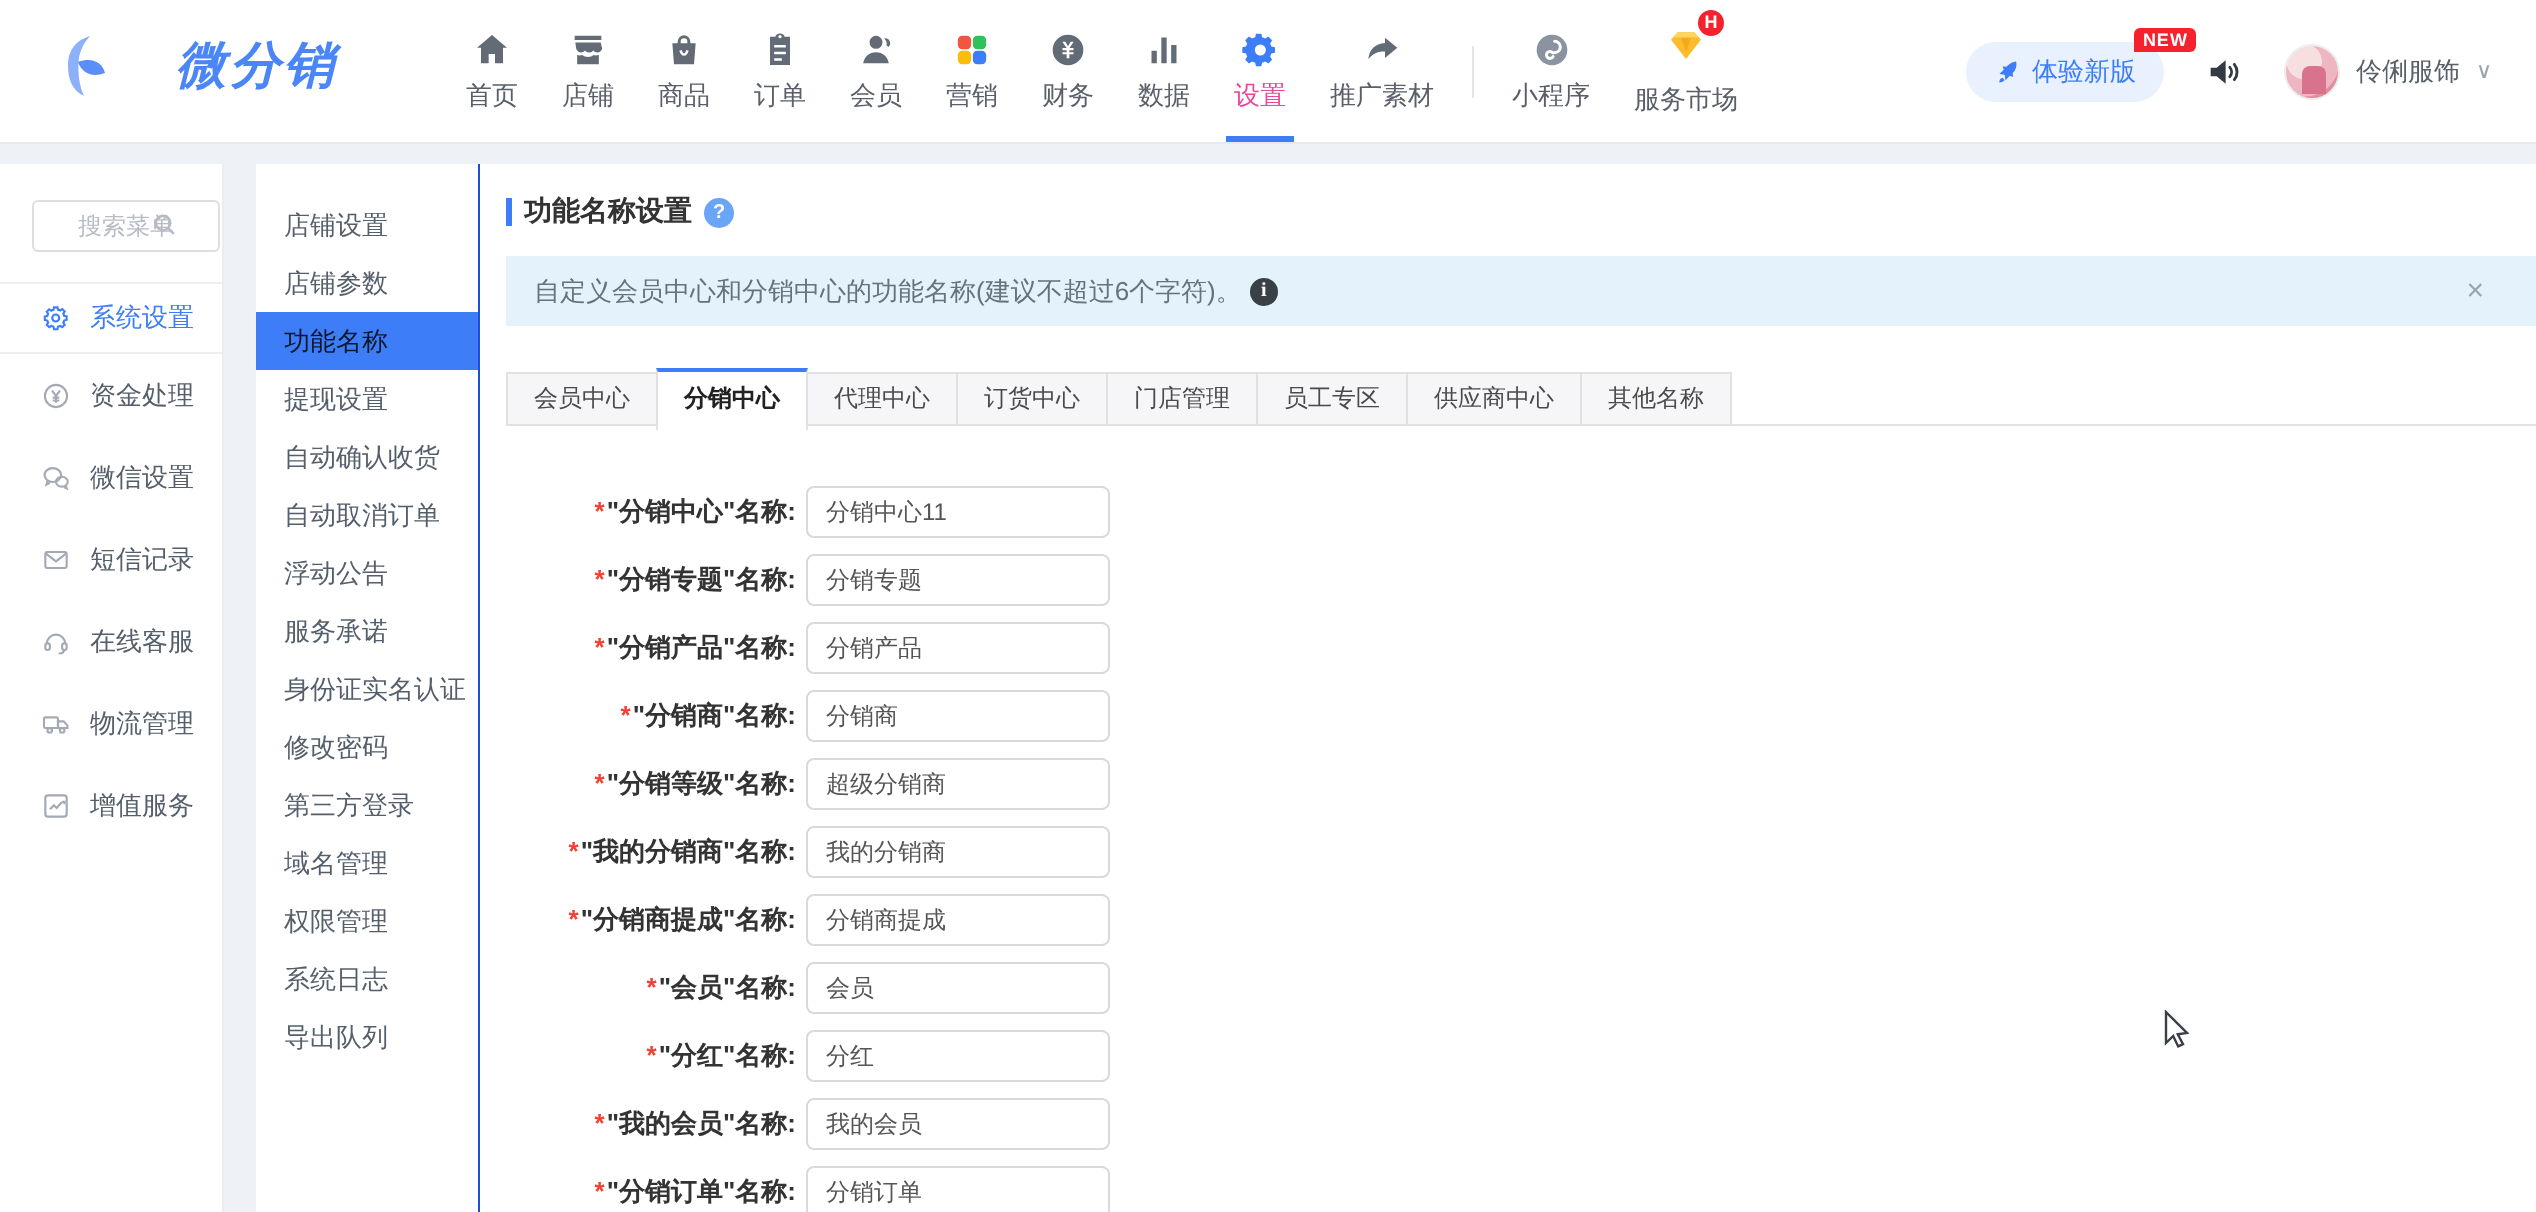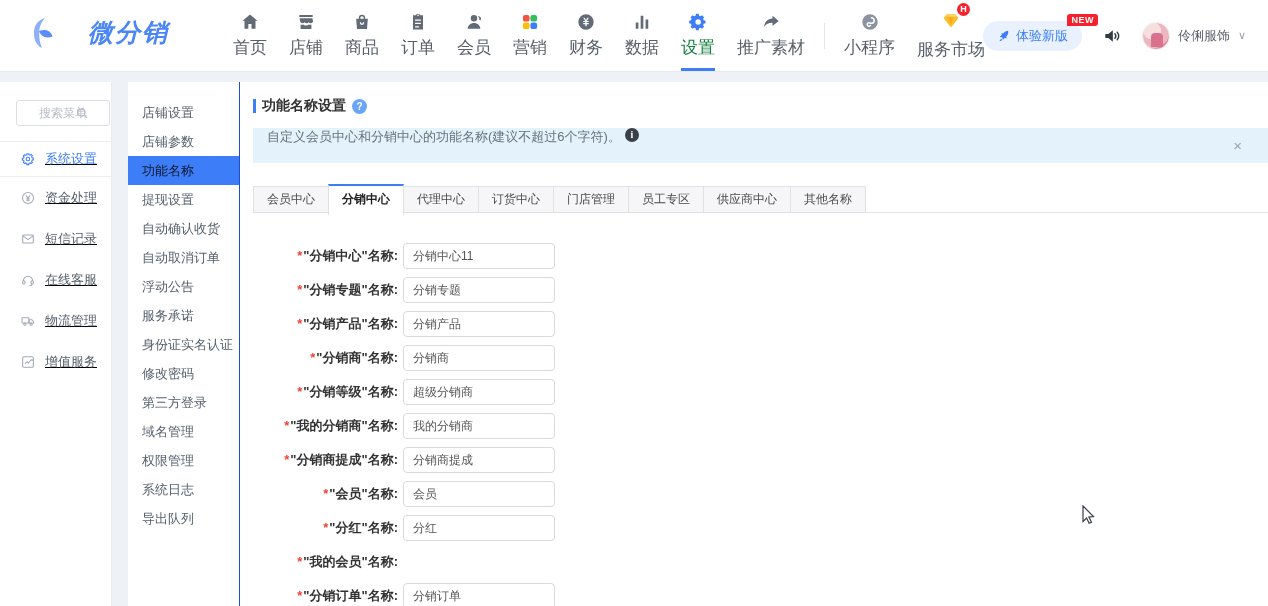--- a/index.html
+++ b/index.html
@@ -7,23 +7,23 @@
     font-family:"Liberation Sans","DejaVu Sans",sans-serif; }
 
   
   .topnav { position:absolute; left:0; top:0; width:1268px; height:72px; background:#fff;
     border-bottom:1px solid #e7e9ec; z-index:5; }
   .logo { position:absolute; left:28px; top:16px; display:flex; align-items:center; gap:6px; }
   .logo-text { font-size:25px; font-weight:bold; font-style:italic; color:#4a86f8; letter-spacing:2px;margin-left:28px; }
   .nav-items { position:absolute; left:222px; top:0; height:71px; display:flex; align-items:center; }
   .nav-item { display:flex; flex-direction:column; align-items:center; gap:4px; padding:0 11px;
     position:relative; height:71px; justify-content:center; cursor:pointer; }
-  .nav-item .nlab { font-size:17px; color:#5a6069; white-space:nowrap; }
+  .nav-item .nlab { font-size:13px; color:#5a6069; white-space:nowrap; }
   .nav-item svg { width:20px; height:20px; fill:#636b76; }
-  .nav-item.active .nlab { color:#15803d;text-align:right; }
+  .nav-item.active .nlab { color:#ec4899;text-align:right; }
   .nav-item.active svg { fill:#3d7ef8; }
   .nav-underline { position:absolute; bottom:0; left:50%; transform:translateX(-50%);
     width:34px; height:3px; background:#3d7ef8; }
   .nav-divider { width:1px; height:26px; background:#e2e4e8; margin:0 8px; }
   .icon-badge { position:absolute; top:-7px; right:-9px; width:13px; height:13px; border-radius:50%;
     background:#f5222d; color:#fff; font-size:9px; line-height:13px; text-align:center; font-weight:bold; }
   .nav-right { position:absolute; right:22px; top:0; height:71px; display:flex; align-items:center; gap:20px; }
   .try-new { position:relative; display:flex; align-items:center; gap:5px; background:#e8f1fd;
     color:#3d7ef8; font-size:13px; border-radius:15px; padding:6px 14px; cursor:pointer; }
   .try-new svg { width:14px; height:14px; fill:#3d7ef8; }
@@ -34,21 +34,21 @@
   .avatar { width:28px; height:28px; border-radius:50%;
     background:radial-gradient(circle at 35% 30%, #f7dfe0 0 35%, #eeb6c0 36% 70%, #e08ea0 71%); 
     border:1px solid #eee; position:relative; overflow:hidden; }
   .avatar::after { content:""; position:absolute; left:8px; top:10px; width:12px; height:14px;
     background:#d9728c; border-radius:4px 4px 0 0; }
   .username { font-size:13px; color:#5a6069; }
   .chev { color:#9aa1ab; font-size:11px; }
 
   
   .col1 { position:absolute; left:0; top:82px; width:112px; bottom:0; background:#fff;
-    border-right:1px solid #ececee;text-decoration:underline; }
+    border-right:1px solid #ececee; }
   .search-wrap { height:60px; border-bottom:1px solid #eceef0; position:relative; }
   .search-input { position:absolute; left:16px; top:18px; width:94px; height:26px;
     border:1px solid #dcdee2; border-radius:3px; font-size:12px; color:#555;
     text-align:center; outline:none; background:#fff; font-family:inherit; }
   .search-input::placeholder { color:#b7bcc4; }
   .search-icon { position:absolute; right:22px; top:24px; pointer-events:none; }
   .search-icon svg { width:13px; height:13px; stroke:#b7bcc4; fill:none; stroke-width:2; }
   .side-item { height:41px; display:flex; align-items:center; gap:9px; padding-left:20px;
     font-size:13px; color:#555f6b; cursor:pointer; }
   .side-item svg { width:16px; height:16px; stroke:#a3aab4; fill:none; stroke-width:1.6; flex:0 0 auto; }
@@ -64,21 +64,21 @@
 
   
   .page-title-row { position:absolute; left:13px; top:15px; display:flex; align-items:center; gap:6px; }
   .title-bar { width:3px; height:14px; background:#3d7ef8; }
   .page-title { font-size:14px; font-weight:bold; color:#333; }
   .help-icon { width:15px; height:15px; border-radius:50%; background:#6aa5f8; color:#fff;
     font-size:10px; line-height:15px; text-align:center; font-weight:bold; cursor:pointer; }
 
   
   .banner { position:absolute; left:13px; top:46px; right:0; height:35px; background:#e4f3fb;
-    display:flex; padding:0 14px; font-size:13px; color:#66727c; }
+    display:flex; align-items:center; padding:0 14px; font-size:13px; color:#66727c; }
   .info-icon { display:inline-block; width:14px; height:14px; border-radius:50%; background:#3a4047;
     color:#fff; font-size:10px; line-height:14px; text-align:center; font-weight:bold;
     font-family:"Liberation Serif",serif; margin-left:4px; }
   .banner-close { position:absolute; right:26px; top:9px; color:#9aa4ad; font-size:15px; cursor:pointer; }
 
   
   .tabs { position:absolute; left:13px; top:104px; right:0; height:27px; display:flex; }
   .tabs::after { content:""; position:absolute; left:0; right:0; bottom:0; height:1px; background:#e3e3e3; }
   .tab { height:27px; line-height:25px; padding:0 13px; font-size:12px; color:#4a4a4a;
     background:#f6f6f8; border:1px solid #e1e1e1; margin-right:-1px; cursor:pointer;
@@ -236,20 +236,29 @@
         <circle cx="11.8" cy="12" r="2.6"></circle>
       </svg>
     <span>系统设置</span>
   </div>
   <div class="side-item">
     <svg viewBox="0 0 24 24">
         <circle cx="12" cy="12" r="8.3"></circle>
         <path d="M9 8l3 4 3-4M12 12v5M9.5 13.2h5M9.5 15.4h5"></path>
       </svg>
     <span>资金处理</span>
+  </div>
+  <div class="side-item">
+    <svg viewBox="0 0 24 24">
+        <ellipse cx="9.6" cy="9.8" rx="6.2" ry="5.2"></ellipse>
+        <path d="M5.6 14.2L4.8 17l2.6-1.4"></path>
+        <ellipse cx="16.4" cy="14.8" rx="4.4" ry="3.7"></ellipse>
+        <path d="M19.4 17.8l.6 2-2-1"></path>
+      </svg>
+    <span>微信设置</span>
   </div>
   <div class="side-item">
     <svg viewBox="0 0 24 24">
         <rect x="4" y="6" width="16" height="12" rx="1.5"></rect>
         <path d="M4.5 7.2l7.5 5.8 7.5-5.8"></path>
       </svg>
     <span>短信记录</span>
   </div>
   <div class="side-item">
     <svg viewBox="0 0 24 24">
@@ -353,20 +362,21 @@
     <div class="frow">
       <label class="flabel"><span class="req">*</span><span>"会员"名称:</span></label>
       <input class="finput" value="会员" style="">
     </div>
     <div class="frow">
       <label class="flabel"><span class="req">*</span><span>"分红"名称:</span></label>
       <input class="finput" value="分红" style="">
     </div>
     <div class="frow">
       <label class="flabel"><span class="req">*</span><span>"我的会员"名称:</span></label>
+      <input class="finput" value="我的会员" style="">
     </div>
     <div class="frow">
       <label class="flabel"><span class="req">*</span><span>"分销订单"名称:</span></label>
       <input class="finput" value="分销订单" style="">
     </div>
   </div>
 </div>
 
 <div class="cursor">
   <svg width="15" height="20" viewBox="0 0 15 20">

